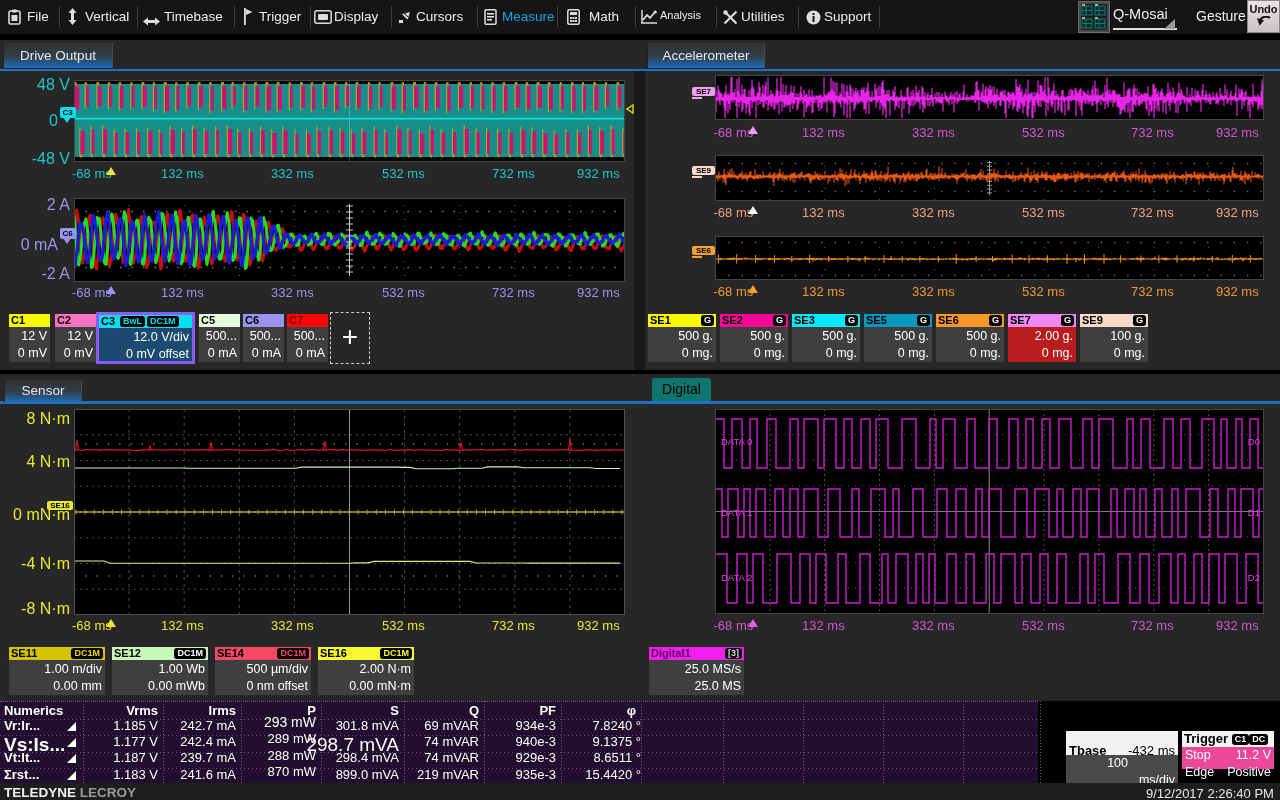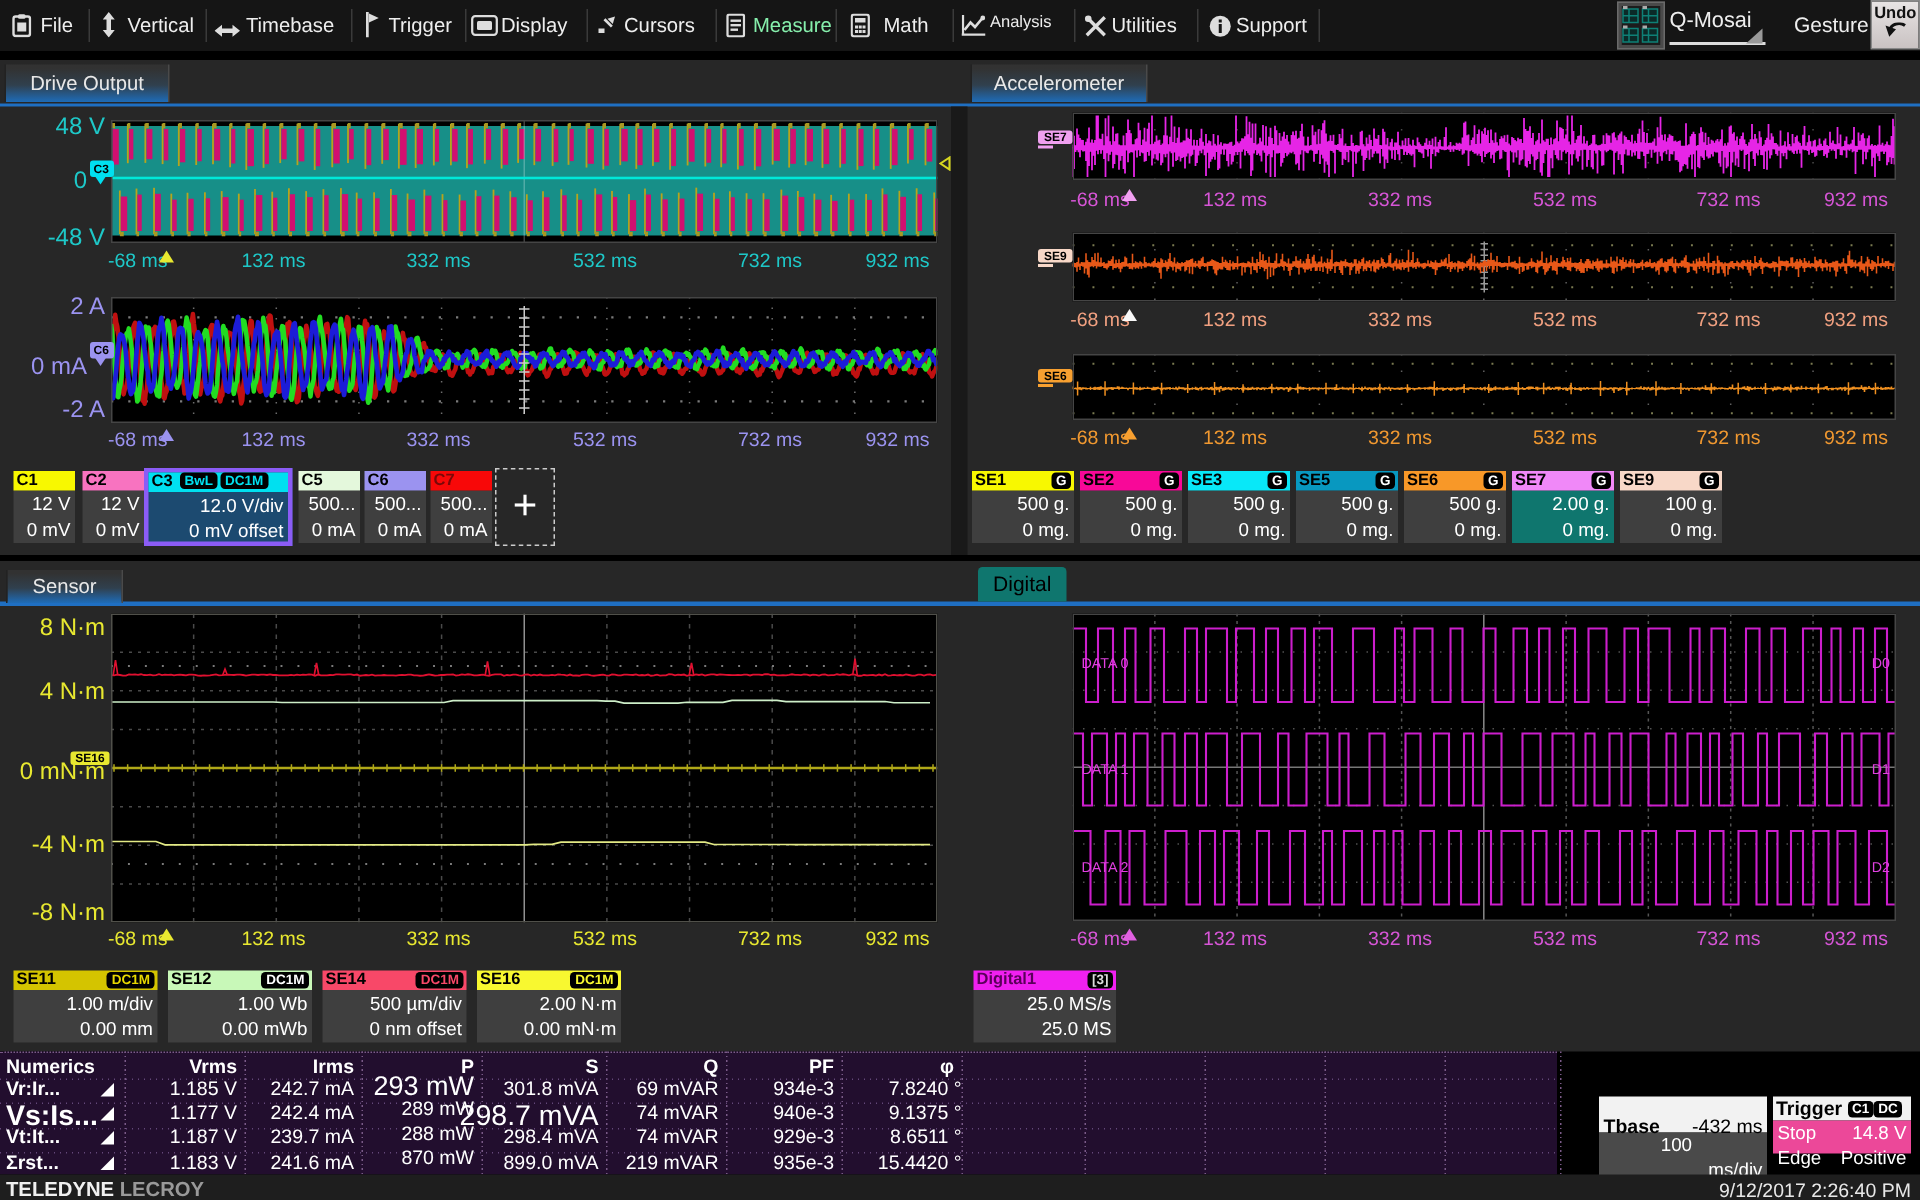--- a/index.html
+++ b/index.html
@@ -39,21 +39,21 @@
       <rect x="4" y="4" width="7" height="1.8" transform="rotate(45 7 5)" fill="#ddd"></rect>
       <rect x="1" y="9" width="4" height="3" fill="#ddd"></rect>
     </svg></div>
 <div style="position:absolute;left:416px;top:9px;color:#eee;font-size:13.5px;white-space:nowrap">Cursors</div>
 <div style="position:absolute;left:484px;top:9px"><svg width="13" height="16" viewBox="0 0 13 16">
       <rect x="1" y="0.8" width="11" height="14.4" rx="1" fill="none" stroke="#ddd" stroke-width="1.5"></rect>
       <rect x="3" y="4" width="7" height="1.6" fill="#ddd"></rect>
       <rect x="3" y="7" width="7" height="1.6" fill="#ddd"></rect>
       <rect x="3" y="10" width="5" height="1.6" fill="#ddd"></rect>
     </svg></div>
-<div style="position:absolute;left:502px;top:9px;color:#86efac;font-size:13.5px;white-space:nowrap">Measure</div>
+<div style="position:absolute;left:502px;top:9px;color:#0ea5e9;font-size:13.5px;white-space:nowrap">Measure</div>
 <div style="position:absolute;left:567px;top:9px"><svg width="13" height="16" viewBox="0 0 13 16">
       <rect x="0.8" y="0.8" width="11.4" height="14.4" rx="1.5" fill="none" stroke="#ddd" stroke-width="1.5"></rect>
       <rect x="3" y="3" width="7" height="3" fill="#ddd"></rect>
       <rect x="3" y="8" width="2" height="2" fill="#ddd"></rect>
       <rect x="5.5" y="8" width="2" height="2" fill="#ddd"></rect>
       <rect x="8" y="8" width="2" height="2" fill="#ddd"></rect>
       <rect x="3" y="11" width="2" height="2" fill="#ddd"></rect>
       <rect x="5.5" y="11" width="2" height="2" fill="#ddd"></rect>
       <rect x="8" y="11" width="2" height="2" fill="#ddd"></rect>
     </svg></div>
@@ -635,21 +635,21 @@
 <div style="position:absolute;left:864px;top:314px;width:68px;height:48px;">
     <div style="height:13px;background:#0898c0;color:#000;font-size:11px;line-height:13px;padding:0 2px;font-weight:bold;position:relative">SE5<span class="badge" style="position:absolute;right:2px;top:1px;color:#fff;border-radius:3px">G</span></div>
     <div style="height:35px;background:#3f3f3f;color:#fff;font-size:12.5px;text-align:right;padding:1px 3px 0 0;line-height:16.5px">500 g.<br>0 mg.</div>
   </div>
 <div style="position:absolute;left:936px;top:314px;width:68px;height:48px;">
     <div style="height:13px;background:#f89828;color:#000;font-size:11px;line-height:13px;padding:0 2px;font-weight:bold;position:relative">SE6<span class="badge" style="position:absolute;right:2px;top:1px;color:#fff;border-radius:3px">G</span></div>
     <div style="height:35px;background:#3f3f3f;color:#fff;font-size:12.5px;text-align:right;padding:1px 3px 0 0;line-height:16.5px">500 g.<br>0 mg.</div>
   </div>
 <div style="position:absolute;left:1008px;top:314px;width:68px;height:48px;">
     <div style="height:13px;background:#f088f8;color:#000;font-size:11px;line-height:13px;padding:0 2px;font-weight:bold;position:relative">SE7<span class="badge" style="position:absolute;right:2px;top:1px;color:#fff;border-radius:3px">G</span></div>
-    <div style="height:35px;background:#0f766e;color:#fff;font-size:12.5px;text-align:right;padding:1px 3px 0 0;line-height:16.5px">2.00 g.<br>0 mg.</div>
+    <div style="height:35px;background:#b91c1c;color:#fff;font-size:12.5px;text-align:right;padding:1px 3px 0 0;line-height:16.5px">2.00 g.<br>0 mg.</div>
   </div>
 <div style="position:absolute;left:1080px;top:314px;width:68px;height:48px;">
     <div style="height:13px;background:#f8d8c8;color:#000;font-size:11px;line-height:13px;padding:0 2px;font-weight:bold;position:relative">SE9<span class="badge" style="position:absolute;right:2px;top:1px;color:#fff;border-radius:3px">G</span></div>
     <div style="height:35px;background:#3f3f3f;color:#fff;font-size:12.5px;text-align:right;padding:1px 3px 0 0;line-height:16.5px">100 g.<br>0 mg.</div>
   </div>
 <div style="position:absolute;left:0;top:370px;width:1280px;height:4px;background:#000"></div>
 <div style="position:absolute;left:0;top:374px;width:1280px;height:327px;background:#272727"></div>
 <div style="position:absolute;left:0;top:401px;width:1280px;height:2.5px;background:#1f6fc2"></div>
 <div class="gtab" style="left:4px;top:380px;width:78px;height:22px;line-height:22px">Sensor</div>
 <div style="position:absolute;left:652px;top:378px;width:59px;height:23px;background:#0f766e;border-radius:3px 3px 0 0;color:#000;font-size:14px;text-align:center;line-height:23px;z-index:3">Digital</div>
@@ -836,21 +836,21 @@
 <div style="position:absolute;left:156px;top:702.5px;width:80px;color:#fff;font-size:13px;font-weight:bold;text-align:right">Irms</div>
 <div style="position:absolute;left:236px;top:702.5px;width:80px;color:#fff;font-size:13px;font-weight:bold;text-align:right">P</div>
 <div style="position:absolute;left:319px;top:702.5px;width:80px;color:#fff;font-size:13px;font-weight:bold;text-align:right">S</div>
 <div style="position:absolute;left:399px;top:702.5px;width:80px;color:#fff;font-size:13px;font-weight:bold;text-align:right">Q</div>
 <div style="position:absolute;left:476px;top:702.5px;width:80px;color:#fff;font-size:13px;font-weight:bold;text-align:right">PF</div>
 <div style="position:absolute;left:556px;top:702.5px;width:80px;color:#fff;font-size:13px;font-weight:bold;text-align:right">φ</div>
 <div style="position:absolute;left:4px;top:718px;color:#fff;font-size:13px;font-weight:bold">Vr:Ir...</div>
 <div style="position:absolute;left:67px;top:722px;width:0;height:0;border-left:9px solid transparent;border-bottom:9px solid #fff"></div>
 <div style="position:absolute;left:63px;top:718px;width:95px;color:#fff;font-size:13px;text-align:right">1.185 V</div>
 <div style="position:absolute;left:141px;top:718px;width:95px;color:#fff;font-size:13px;text-align:right">242.7 mA</div>
-<div style="position:absolute;left:221px;top:714px;width:95px;color:#fff;font-size:18px;text-align:right">293 mW</div>
+<div style="position:absolute;left:221px;top:714px;width:95px;color:#fff;font-size:14px;text-align:right">293 mW</div>
 <div style="position:absolute;left:304px;top:718px;width:95px;color:#fff;font-size:13px;text-align:right">301.8 mVA</div>
 <div style="position:absolute;left:384px;top:718px;width:95px;color:#fff;font-size:13px;text-align:right">69 mVAR</div>
 <div style="position:absolute;left:461px;top:718px;width:95px;color:#fff;font-size:13px;text-align:right">934e-3</div>
 <div style="position:absolute;left:546px;top:718px;width:95px;color:#fff;font-size:13px;text-align:right">7.8240 °</div>
 <div style="position:absolute;left:4px;top:734px;color:#fff;font-size:19px;font-weight:bold">Vs:Is...</div>
 <div style="position:absolute;left:67px;top:738px;width:0;height:0;border-left:9px solid transparent;border-bottom:9px solid #fff"></div>
 <div style="position:absolute;left:63px;top:734px;width:95px;color:#fff;font-size:13px;text-align:right">1.177 V</div>
 <div style="position:absolute;left:141px;top:734px;width:95px;color:#fff;font-size:13px;text-align:right">242.4 mA</div>
 <div style="position:absolute;left:221px;top:731px;width:95px;color:#fff;font-size:13px;text-align:right">289 mW</div>
 <div style="position:absolute;left:304px;top:734px;width:95px;color:#fff;font-size:19px;text-align:right">298.7 mVA</div>
@@ -886,21 +886,21 @@
         <span style="float:left">25 MS</span>
         <span style="float:right">25 MS/s</span>
       </div>
     </div>
   </div>
 <div style="position:absolute;left:1182px;top:731px;width:92px;height:50px">
 <div style="height:16px;background:#f2f2f2;color:#000;font-size:13px;font-weight:bold;line-height:16px;padding:0 2px">Trigger <span class="badge" style="color:#fff;vertical-align:1.5px">C1</span><span class="badge" style="color:#fff;vertical-align:1.5px">DC</span></div>
 <div style="height:22px;background:#ec4899;color:#fff;font-size:12.5px;line-height:16.5px;padding:0 3px">
 <div>
         <span style="float:left">Stop</span>
-        <span style="float:right">14.8 V</span>
+        <span style="float:right">11.2 V</span>
       </div>
       <div style="clear:both">
         <span style="float:left">Edge</span>
         <span style="float:right">Positive</span>
       </div>
     </div>
   </div>
 <div style="position:absolute;left:0;top:783px;width:1280px;height:17px;background:#1e1e1e"></div>
 <div style="position:absolute;left:4px;top:785px;font-size:13.5px;font-weight:bold;color:#f0f0f0">TELEDYNE <span style="color:#999">LECROY</span></div>
 <div style="position:absolute;left:1146px;top:786px;font-size:13px;color:#e8e8e8">9/12/2017 2:26:40 PM</div>

